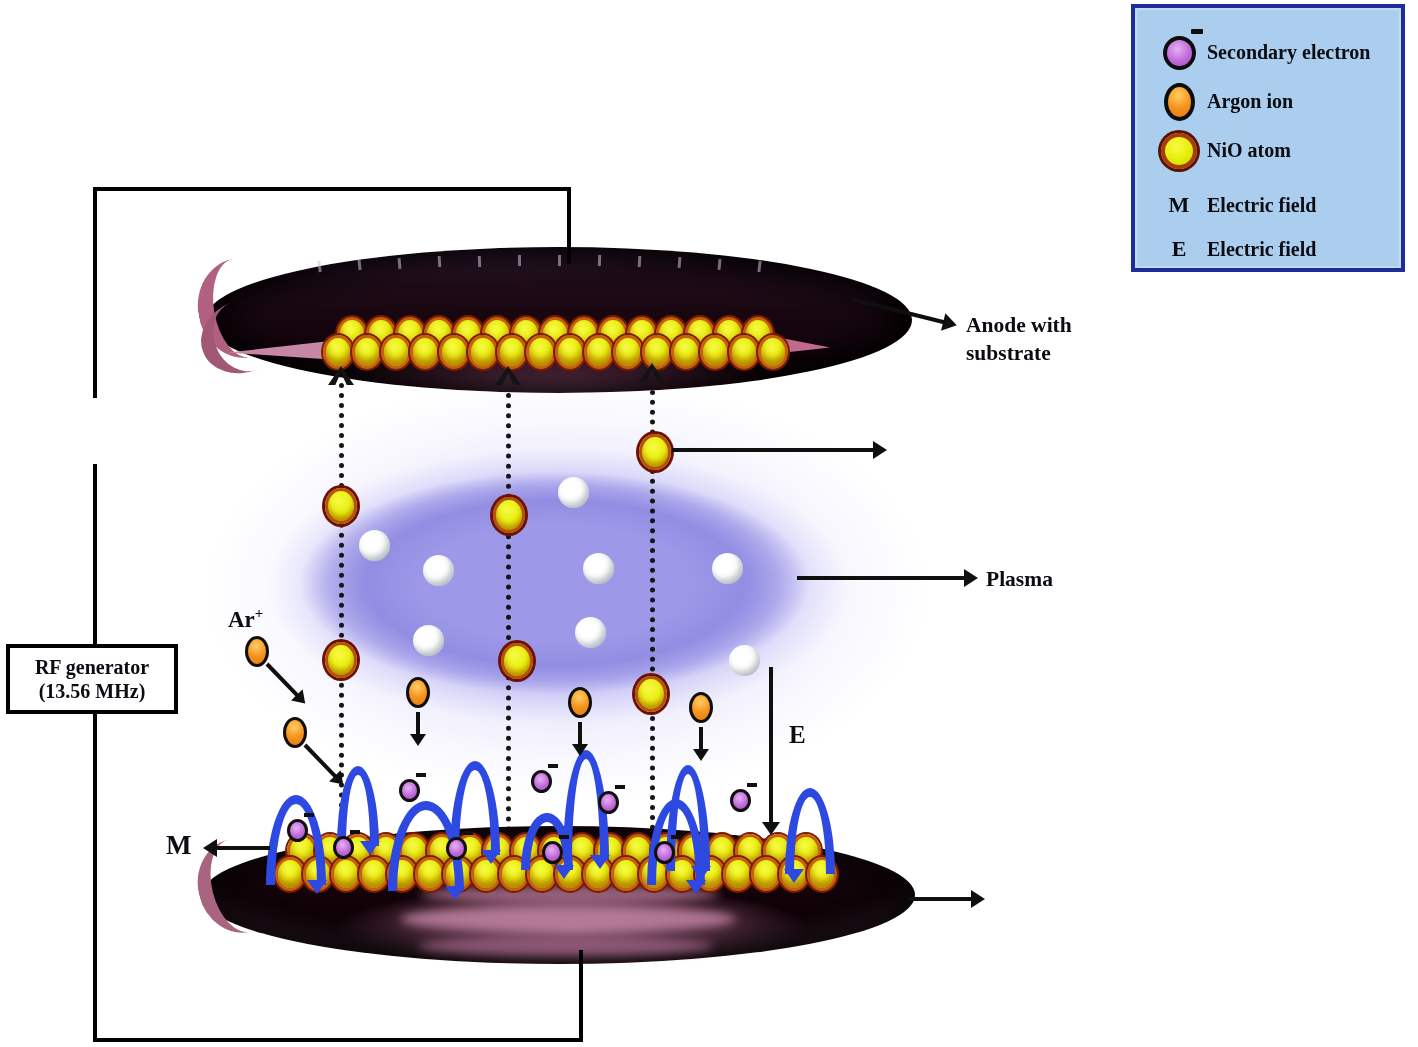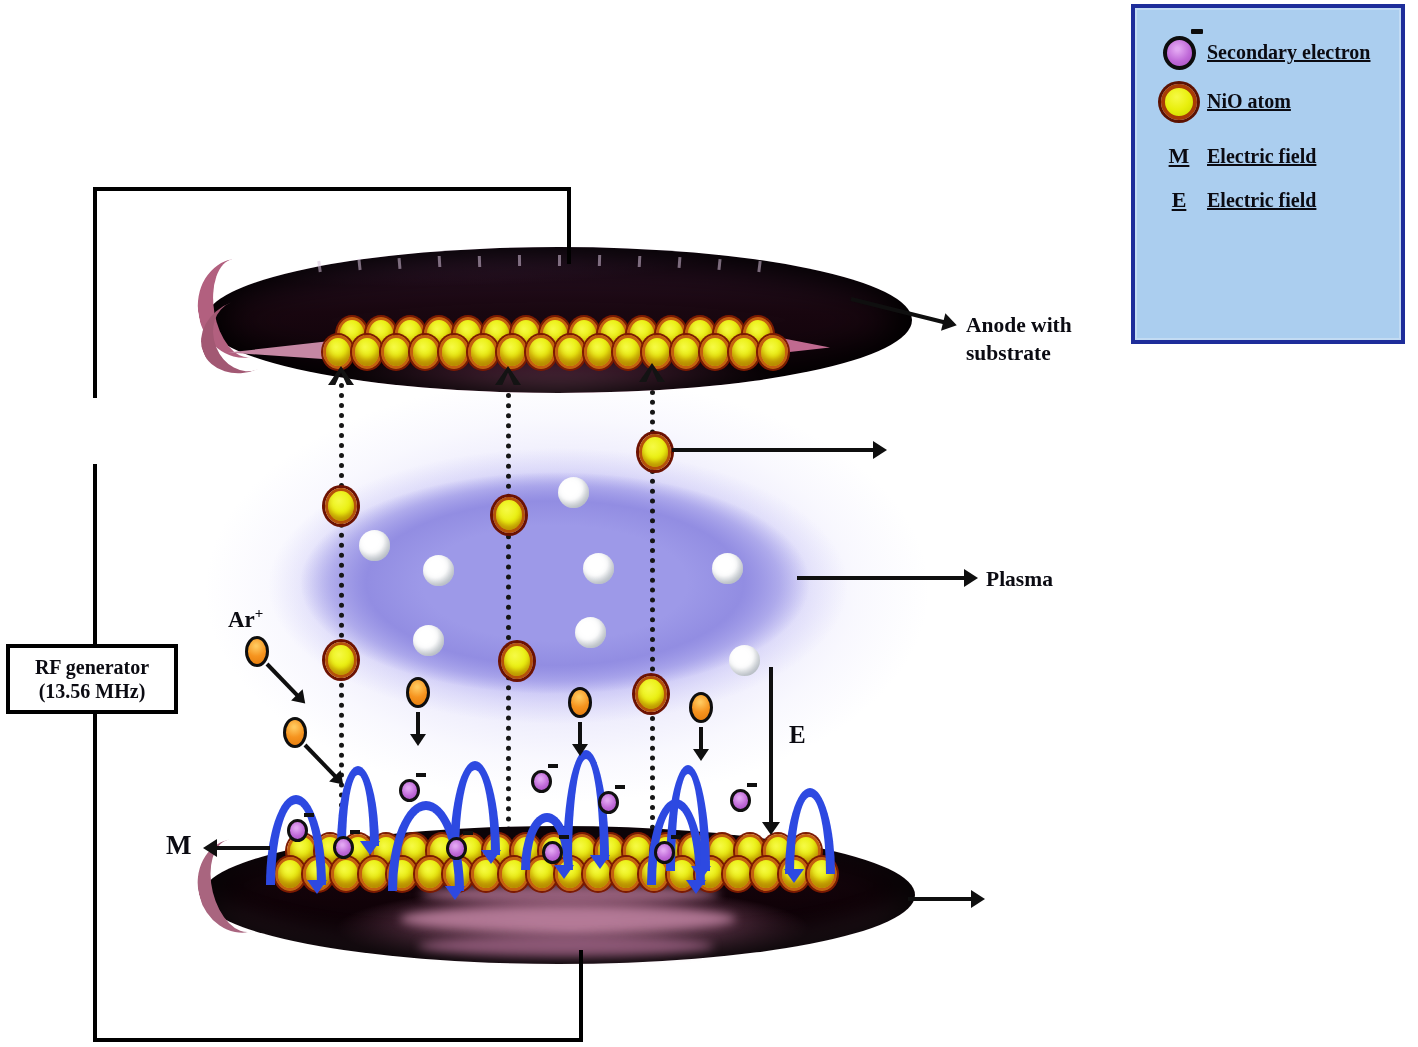--- a/index.html
+++ b/index.html
@@ -71,23 +71,23 @@
   .ionarrow{position:absolute;background:#0f0f0f;width:4px;z-index:10;}
   .diagwrap{position:absolute;width:4px;z-index:10;transform-origin:2px 0;}
   .wire{position:absolute;background:#000;z-index:11;}
   
   .cbox{position:absolute;border:4px solid #000;background:#fff;box-sizing:border-box;
     display:flex;flex-direction:column;justify-content:center;align-items:center;
     font-weight:700;font-size:20px;line-height:1.2;z-index:11;text-align:center;}
   .dlabel{position:absolute;font-weight:700;font-size:21.5px;line-height:1.3;z-index:10;white-space:nowrap;}
   sup{font-size:15px;}
   
-  #legend{position:absolute;left:1131px;top:4px;width:274px;height:340px;box-sizing:border-box;
+  #legend{position:absolute;left:1131px;top:4px;width:274px;height:268px;box-sizing:border-box;
     background:#abceef;border:4px solid #1e2d9a;z-index:12;
-    box-shadow:inset 0 0 0 2px rgba(255,255,255,.28);padding:20px 10px 0 16px;text-decoration:underline;}
+    box-shadow:inset 0 0 0 2px rgba(255,255,255,.28);padding:20px 10px 0 16px;}
   .lrow{display:flex;align-items:center;height:49px;}
   .lrow.sym{height:44px;}
   .lspacer{height:8px;}
   .licell{width:56px;display:flex;justify-content:center;align-items:center;flex:0 0 56px;}
   .llabel{font-weight:700;font-size:20px;white-space:nowrap;}
   .lsym{font-weight:700;font-size:22px;}
   .licon{box-sizing:content-box;border-radius:50%;position:relative;}
   .secondary-electron-icon{width:25px;height:26px;border:4px solid #0d0d0d;
     background:radial-gradient(circle at 42% 35%, #e2a6f2 8%, #c06ad8 55%, #a24bbe 100%);}
   .secondary-electron-icon::after{content:'';position:absolute;width:12px;height:5px;background:#0d0d0d;right:-11px;top:-11px;border-radius:1px;}
@@ -326,20 +326,26 @@
   <div id="legend">
     <div id="legend-items">
         <div class="lrow">
           <div class="licell">
             <div class="licon secondary-electron-icon"></div>
           </div>
           <div class="llabel">Secondary electron</div>
         </div>
         <div class="lrow">
           <div class="licell">
+            <div class="licon argon-ion-icon"></div>
+          </div>
+          <div class="llabel">Argon ion</div>
+        </div>
+        <div class="lrow">
+          <div class="licell">
             <div class="licon nio-atom-icon"></div>
           </div>
           <div class="llabel">NiO atom</div>
         </div>
       </div>
     <div class="lspacer"></div>
     <div id="legend-symbols">
         <div class="lrow sym">
           <div class="licell">
             <div class="lsym">M</div>

